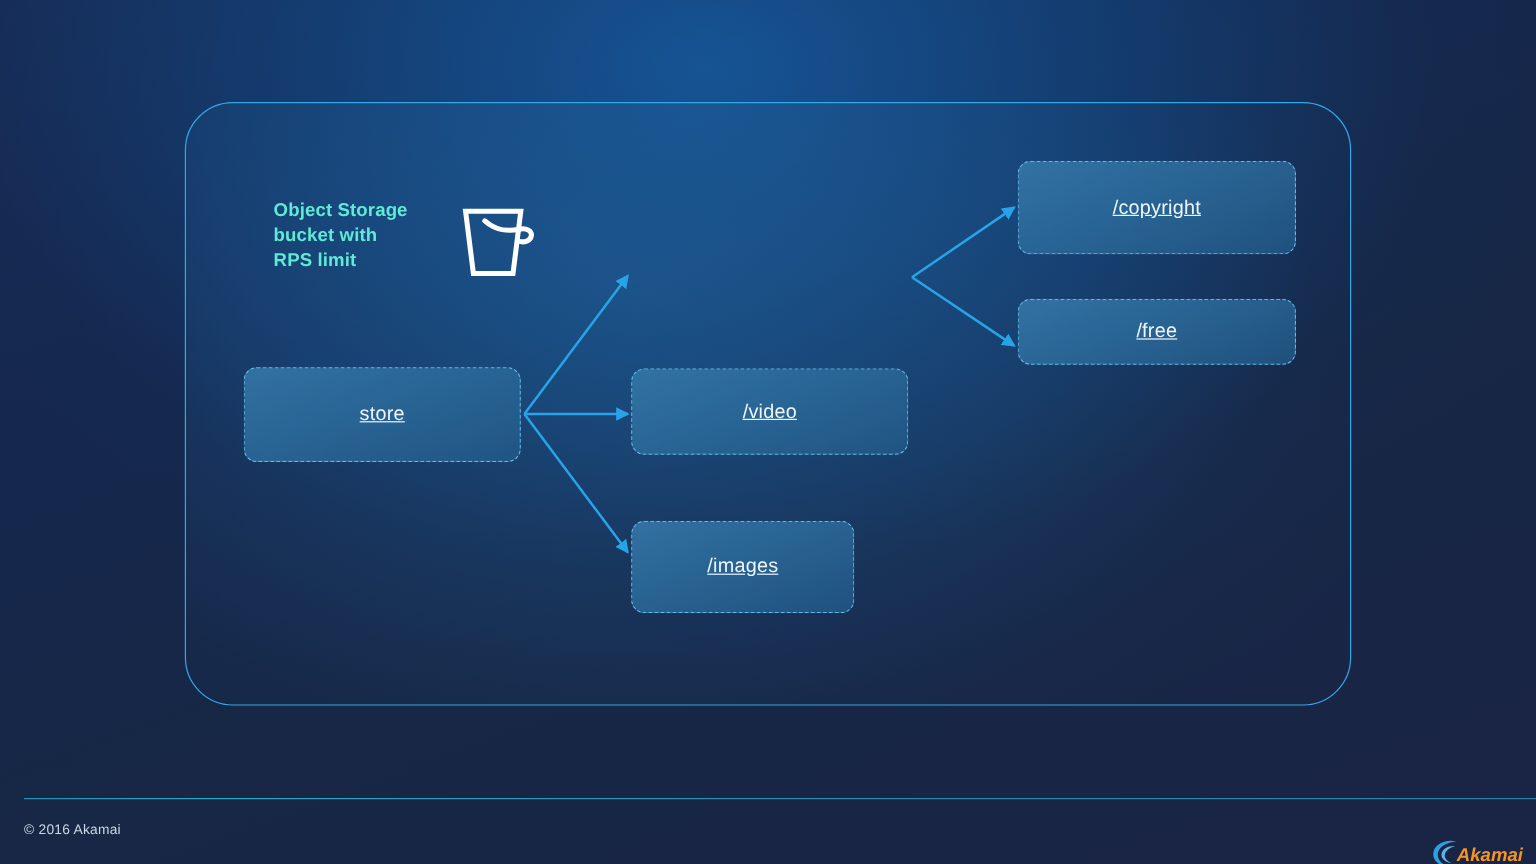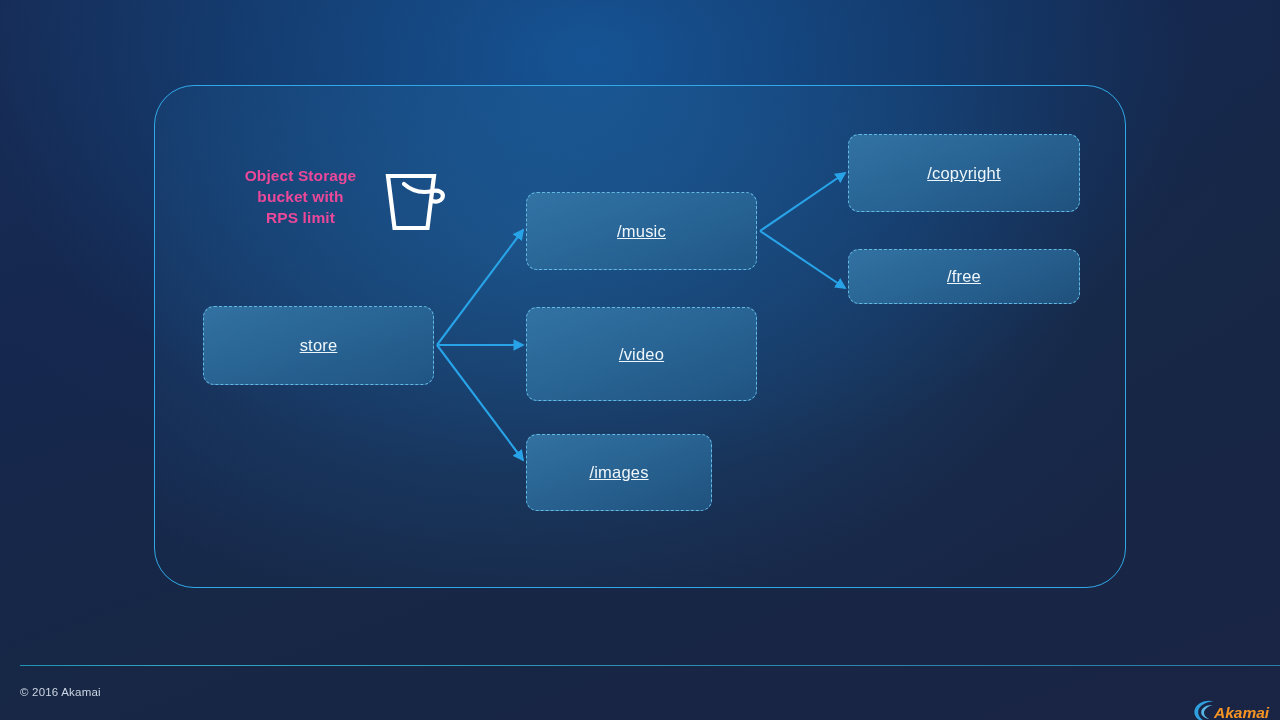--- a/index.html
+++ b/index.html
@@ -44,22 +44,21 @@
     left: 228px;
     top: 165px;
     width: 225px;
     height: 78px;
   }
   .caption-text {
     position: absolute;
     left: 0;
     top: 0;
     width: 145px;
-    text-align: center;
-    color: #ec4899;
+    color: #5eead4;
     font-size: 15.5px;
     font-weight: bold;
     line-height: 21px;
     letter-spacing: 0.1px;
   }
   .bucket-icon {
     position: absolute;
     left: 152px;
     top: 5px;
     width: 68px;
@@ -76,21 +75,21 @@
     justify-content: center;
     color: #eef6fb;
     font-size: 16.5px;
     letter-spacing: 0.2px;
     background-image: linear-gradient(158deg, rgba(52,118,166,0.92) 0%, rgba(44,107,155,0.88) 42%, rgba(34,90,136,0.80) 100%);
     text-decoration: underline;
   }
 
   .node-store     { left: 203px;  top: 306px; width: 231px; height: 79px; }
   .node-music     { left: 526px;  top: 192px; width: 231px; height: 78px; }
-  .node-video     { left: 526px;  top: 307px; width: 231px; height: 94px; }
+  .node-video     { left: 526px;  top: 307px; width: 231px; height: 72px; }
   .node-images    { left: 526px;  top: 434px; width: 186px; height: 77px; }
   .node-copyright { left: 848px;  top: 134px; width: 232px; height: 78px; }
   .node-free      { left: 848px;  top: 249px; width: 232px; height: 55px; }
 
   
   .arrows {
     position: absolute;
     left: 0;
     top: 0;
     width: 1280px;
@@ -159,23 +158,20 @@
     <line x1="437" y1="345" x2="523" y2="460" stroke="#28a3e8" stroke-width="2.1" marker-end="url(#arrowhead)"></line>
 
     <line x1="760" y1="231" x2="845" y2="173" stroke="#28a3e8" stroke-width="2.1" marker-end="url(#arrowhead)"></line>
 
     <line x1="760" y1="231" x2="845" y2="288" stroke="#28a3e8" stroke-width="2.1" marker-end="url(#arrowhead)"></line>
   </svg>
 
   <div class="node node-store">
     <span>store</span>
   </div>
-  <div class="node node-music">
-    <span>/music</span>
-  </div>
   <div class="node node-video">
     <span>/video</span>
   </div>
   <div class="node node-images">
     <span>/images</span>
   </div>
   <div class="node node-copyright">
     <span>/copyright</span>
   </div>
   <div class="node node-free">

